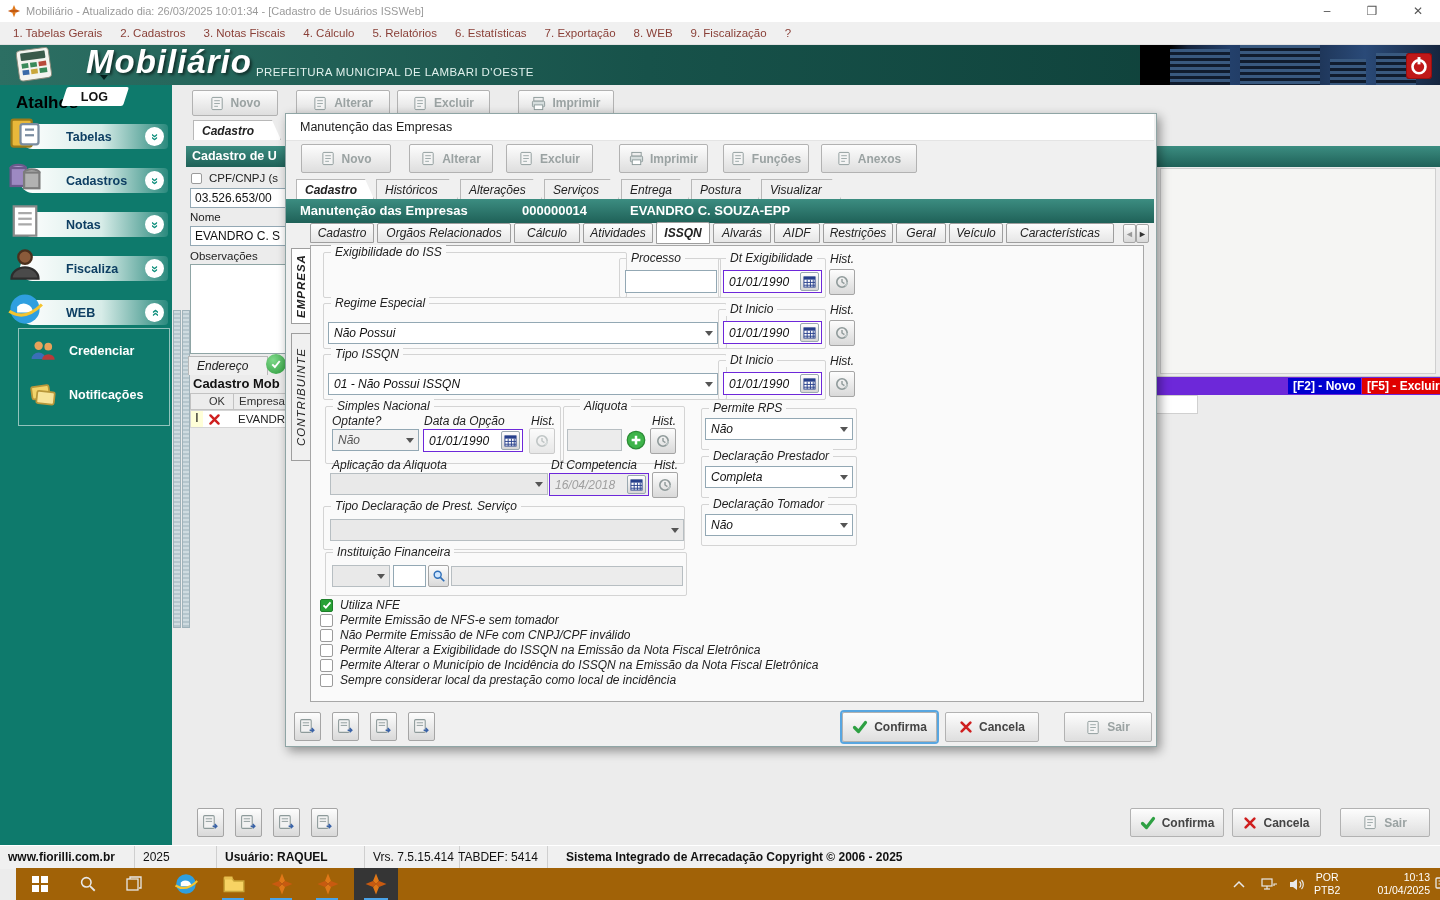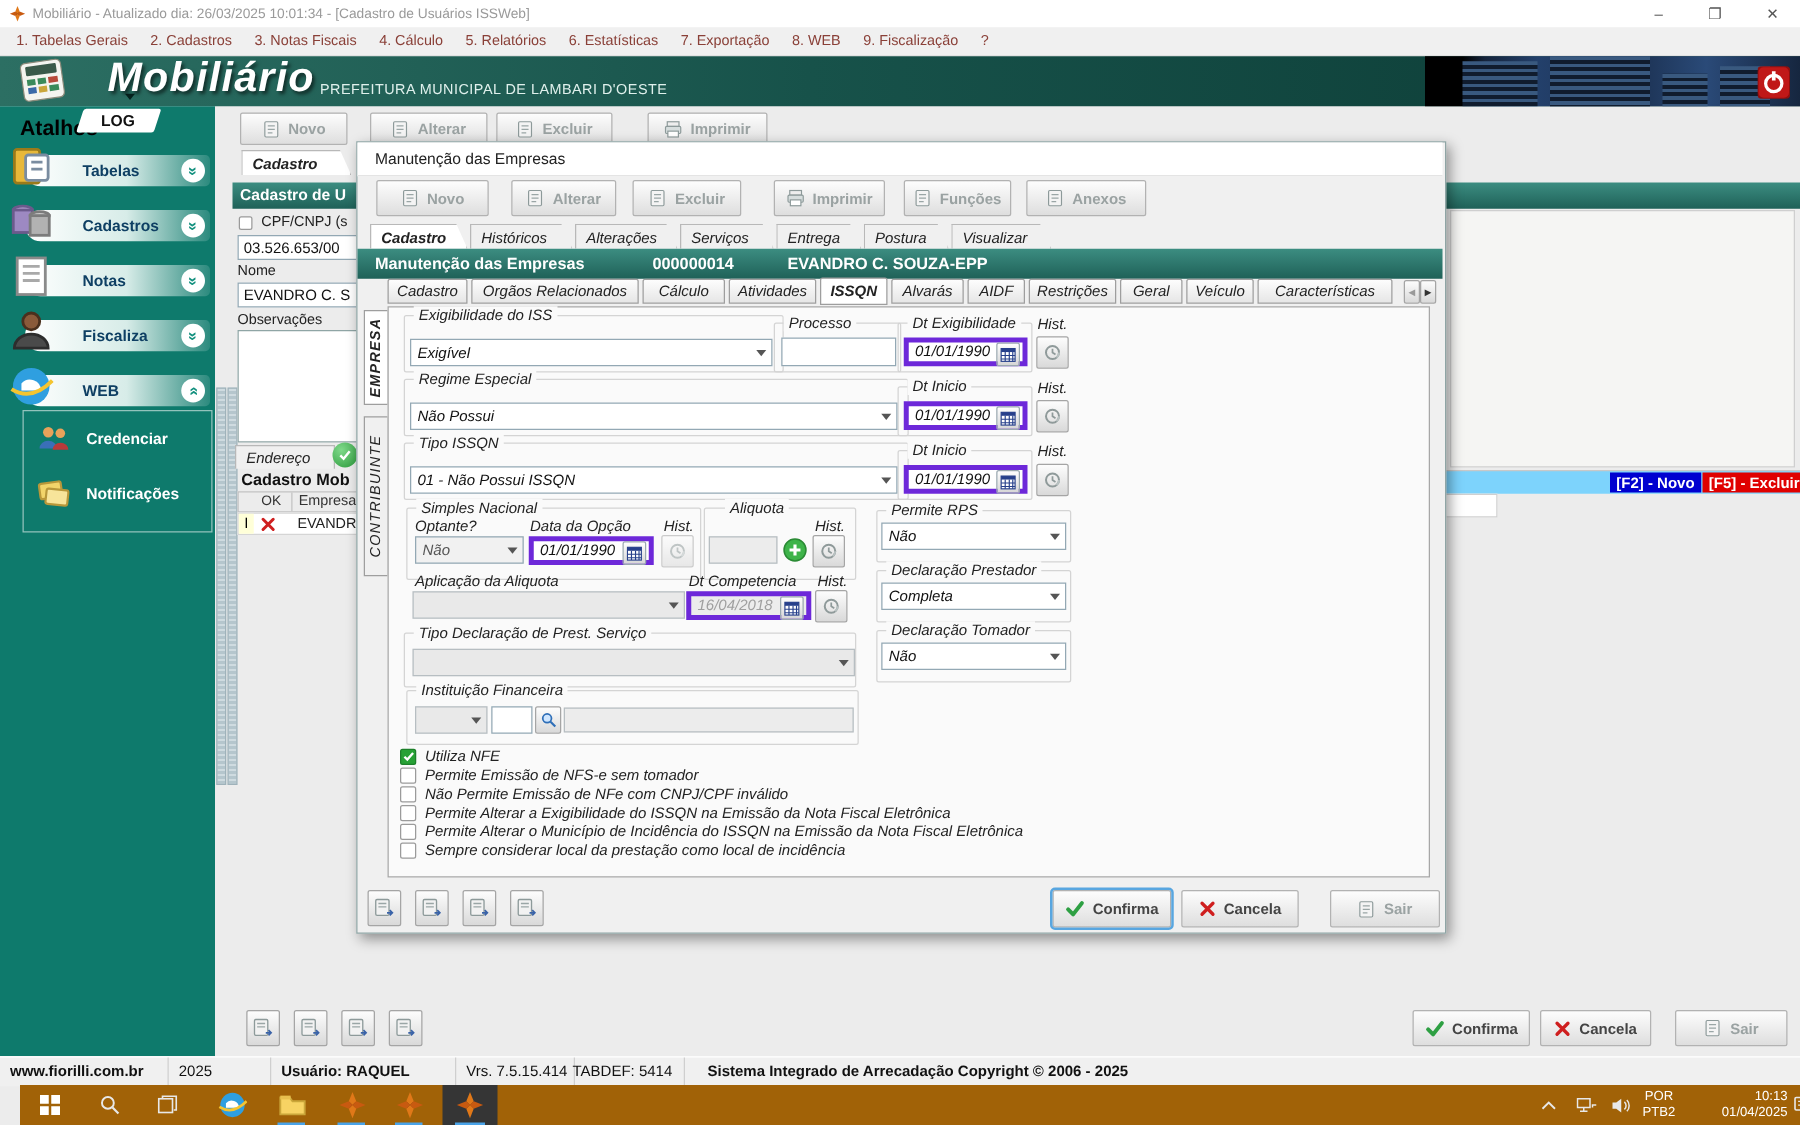--- a/index.html
+++ b/index.html
@@ -49,21 +49,21 @@
         background:#fff;border:1px solid #9e9e9e;font-size:11.5px;font-style:italic;color:#222;letter-spacing:1px;box-sizing:border-box;}
   .vtab.dim{background:#f0f0f0;}
   
   .combo{position:absolute;background:#fff;border:1px solid #93a8b4;box-sizing:border-box;display:flex;align-items:center;
          font-size:12px;font-style:italic;color:#111;padding:0 18px 0 5px;}
   .combo .arr{position:absolute;right:4px;top:50%;margin-top:-2px;width:0;height:0;border-left:4px solid transparent;border-right:4px solid transparent;border-top:5px solid #555;}
   .combo.disabled{background:#e9e9e9;color:#9a9a9a;border-color:#b7bec2;}
   .field{position:absolute;background:#fff;border:1px solid #93a8b4;box-sizing:border-box;font-size:12px;font-style:italic;color:#111;
          display:flex;align-items:center;padding:0 4px;}
   .field.disabled{background:#ececec;color:#9f9f9f;border-color:#b7bec2;}
-  .datebox{position:absolute;background:#fff;border:4px solid #6d28d9;box-sizing:border-box;display:flex;align-items:flex-start;
+  .datebox{position:absolute;background:#fff;border:1px solid #6d28d9;box-sizing:border-box;display:flex;align-items:center;
            font-size:12px;font-style:italic;color:#111;padding:0 2px 0 5px;justify-content:space-between;}
   .datebox.disabled{background:#ececec;color:#9f9f9f;}
   .calbtn{width:17px;height:17px;background:linear-gradient(#fefefe,#d6d6d6);border:1px solid #9aa8b0;border-radius:2px;
           display:flex;align-items:center;justify-content:center;flex:none;}
   .sqbtn{position:absolute;background:linear-gradient(#fdfdfd,#d9d9d9);border:1px solid #a5a5a5;border-radius:2px;
          display:flex;align-items:center;justify-content:center;box-sizing:border-box;}
   .sqbtn.disabled{opacity:.55;}
   .glabel{position:absolute;font-size:12px;font-style:italic;color:#222;white-space:nowrap;}
   .gbox{position:absolute;border:1px solid #d4d4d4;border-radius:2px;box-sizing:border-box;}
   .gbox .cap{position:absolute;top:-8px;left:7px;background:#fafafa;padding:0 4px;font-size:12px;font-style:italic;color:#222;white-space:nowrap;}
@@ -384,21 +384,21 @@
   </div>
   <div class="abs" style="left:190px;top:410px;width:97px;height:18px;background:#fff;border:1px solid #d5d5d5;box-sizing:border-box">
     <span class="abs" style="left:0;top:0;width:12px;height:16px;background:#ffffd8;font-size:12px;text-align:center">I</span>
     <svg class="abs" style="left:17px;top:2px" width="13" height="13" viewBox="0 0 16 16">
         <use href="#i-x"></use>
       </svg>
     <span class="abs" style="left:47px;top:2px;font-size:11.5px;color:#222">EVANDR</span>
   </div>
 
   <div class="abs" style="left:1160px;top:168px;width:276px;height:206px;background:#f5f5f3;border:1px solid #cfcfcf;box-sizing:border-box"></div>
-  <div class="abs" style="left:1156px;top:376px;width:284px;height:18px;background:#7dd3fc;border-top:1px solid #c8c8c8">
+  <div class="abs" style="left:1156px;top:376px;width:284px;height:18px;background:#6d28d9;border-top:1px solid #c8c8c8">
     <span class="abs nowrap" style="left:132px;top:1px;background:#0000d0;color:#fff;font-weight:bold;font-size:12px;padding:0 5px;height:16px;line-height:16px">[F2] - Novo</span>
     <span class="abs nowrap" style="left:206px;top:1px;background:#e00000;color:#fff;font-weight:bold;font-size:12px;padding:0 5px;height:16px;line-height:16px">[F5] - Excluir</span>
   </div>
   <div class="abs" style="left:1156px;top:395px;width:40px;height:17px;background:#fff;border:1px solid #d0d0d0"></div>
 
   <div class="sqbtn" style="left:197px;top:808px;width:27px;height:29px">
       <svg width="17" height="17" viewBox="0 0 16 16">
         <use href="#i-nav"></use>
       </svg>
     </div>
@@ -604,24 +604,20 @@
         <span class="cap">Instituição Financeira</span>
       </div>
       <span class="glabel" style="left:21px;top:168px">Optante?</span>
       <span class="glabel" style="left:113px;top:168px">Data da Opção</span>
       <span class="glabel" style="left:220px;top:168px">Hist.</span>
       <span class="glabel" style="left:341px;top:168px">Hist.</span>
       <span class="glabel" style="left:21px;top:212px">Aplicação da Aliquota</span>
       <span class="glabel" style="left:240px;top:212px">Dt Competencia</span>
       <span class="glabel" style="left:343px;top:212px">Hist.</span>
 
-      <div class="combo" style="left:17px;top:25px;width:290px;height:22px">
-        <span>Exigível</span>
-          <span class="arr"></span>
-      </div>
       <div class="field" style="left:314px;top:24px;width:92px;height:23px"></div>
       <div class="datebox" style="left:412px;top:24px;width:99px;height:23px">
         <span>01/01/1990</span>
         <span class="calbtn">
             <svg width="13" height="13" viewBox="0 0 14 14">
               <use href="#i-cal"></use>
             </svg>
           </span>
       </div>
       <div class="sqbtn" style="left:518px;top:23px;width:26px;height:26px">

